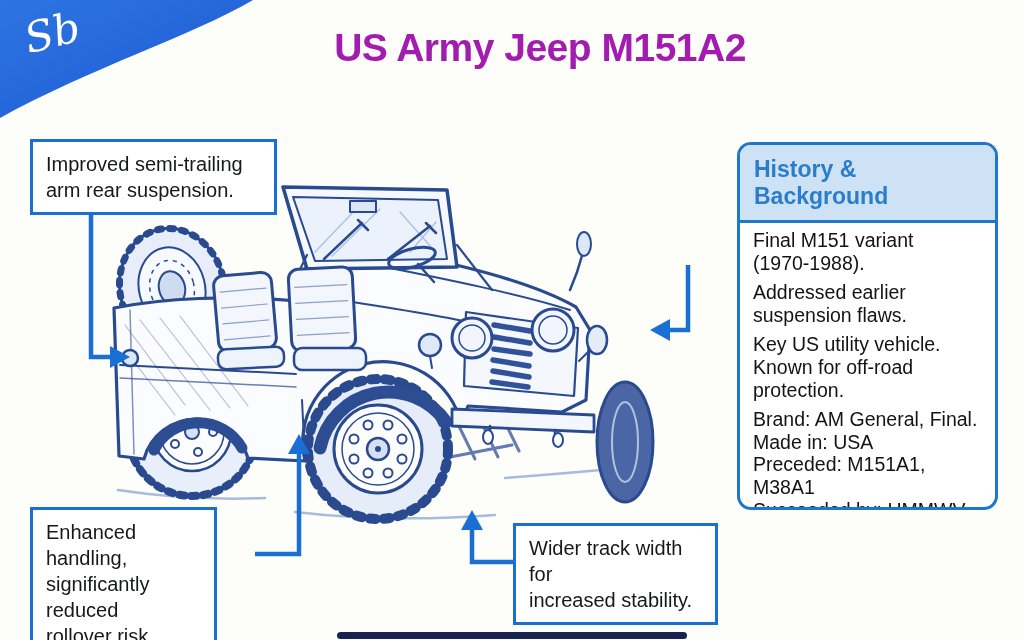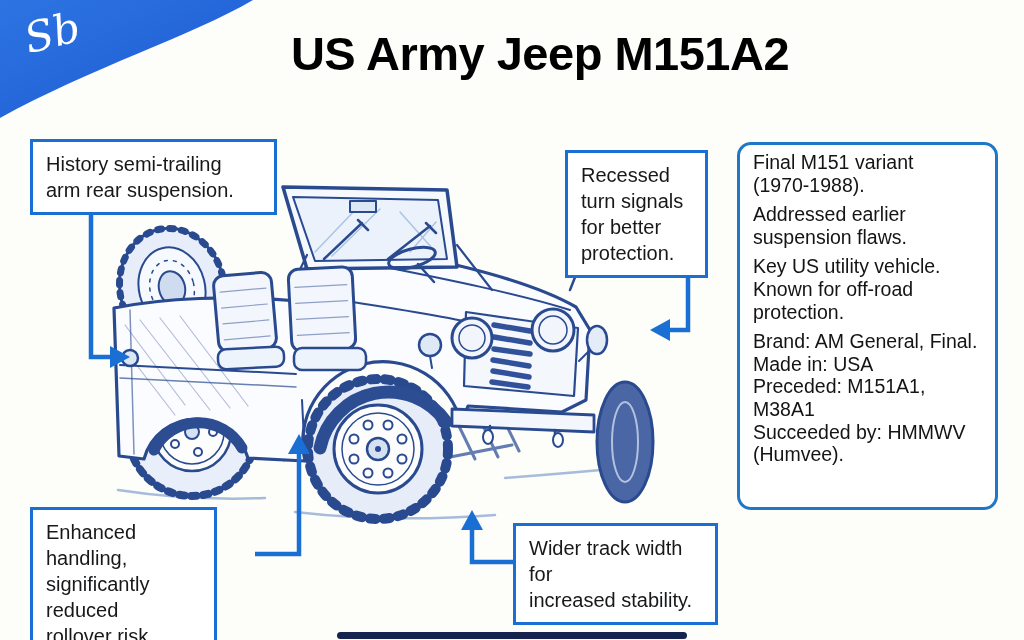--- a/index.html
+++ b/index.html
@@ -1,20 +1,20 @@
 <!DOCTYPE html>
 <html><head>
 <meta charset="utf-8">
 <style>
   html,body{margin:0;padding:0;}
   body{font-family:"Liberation Sans",sans-serif;background:#e8e8e8;}
   #stage{position:relative;width:1024px;height:640px;background:#fdfdfa;overflow:hidden;margin:0 auto;}
 
   .title{position:absolute;left:240px;top:26px;width:600px;text-align:center;
-         font-size:47px;font-weight:700;letter-spacing:-0.5px;color:#000000;}
+         font-size:39px;font-weight:700;letter-spacing:-0.5px;color:#a21caf;}
 
   .logo{position:absolute;left:0;top:0;width:270px;height:130px;}
 
   .callout{position:absolute;background:#ffffff;border:3.5px solid #1a6fd4;
            padding:9px 13px;font-size:20px;line-height:1.3;font-weight:500;
            color:#17181a;box-sizing:border-box;}
   .pre{white-space:pre-line;}
 
   #callout-rear{left:30px;top:139px;width:247px;}
   #callout-turn{left:565px;top:150px;width:143px;}
@@ -233,33 +233,30 @@
       <path d="M520,562 L472,562 L472,528"></path>
     </g>
     <g fill="#1a6fd4" stroke="none">
       <polygon points="130,357 110,346 110,368"></polygon>
       <polygon points="650,330 670,319 670,341"></polygon>
       <polygon points="299,434 288,454 310,454"></polygon>
       <polygon points="472,510 461,530 483,530"></polygon>
     </g>
   </svg>
 
-  <div class="callout pre" id="callout-rear">History semi-trailing
+  <div class="callout pre" id="callout-rear">Improved semi-trailing
 arm rear suspension.</div>
-  <div class="callout pre" id="callout-turn">Recessed
-turn signals
-for better
-protection.</div>
   <div class="callout pre" id="callout-handling">Enhanced handling,
 significantly reduced
 rollover risk.</div>
   <div class="callout pre" id="callout-track">Wider track width for
 increased stability.</div>
 
   <div class="panel">
+    <div class="panel-header">History &amp; Background</div>
     <div class="panel-body">
       <p class="pre">Final M151 variant
 (1970-1988).</p>
       <p class="pre">Addressed earlier
 suspension flaws.</p>
       <p class="pre">Key US utility vehicle.
 Known for off-road
 protection.</p>
       <p class="pre">Brand: AM General, Final.
 Made in: USA

